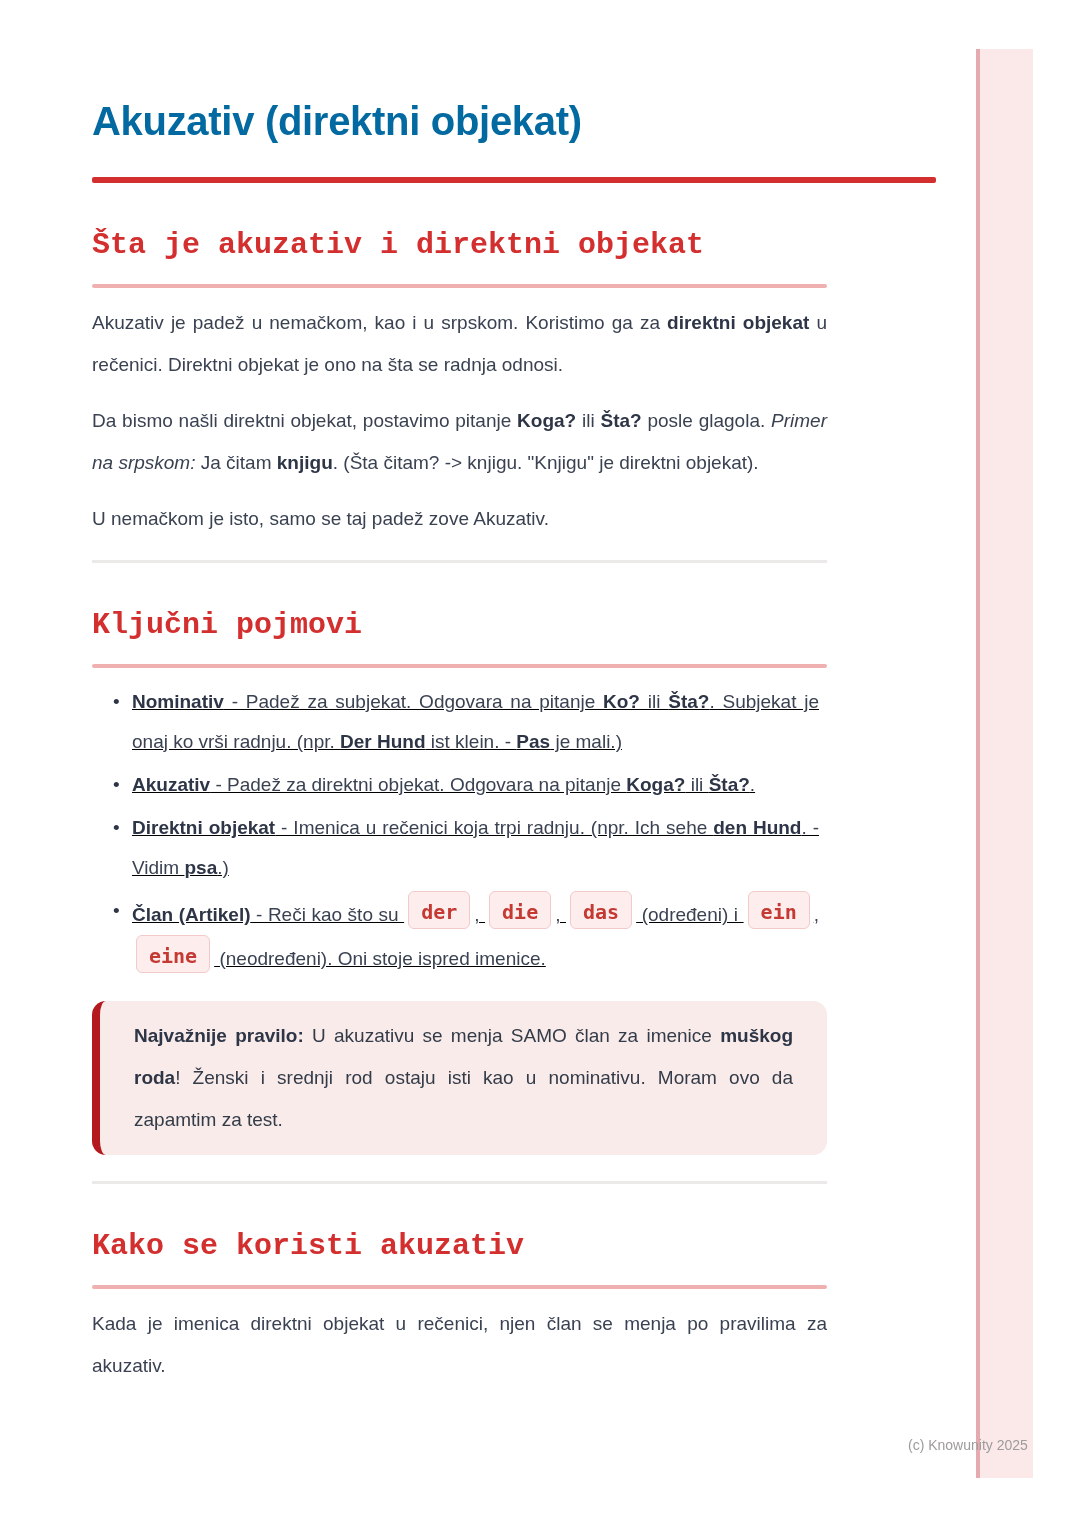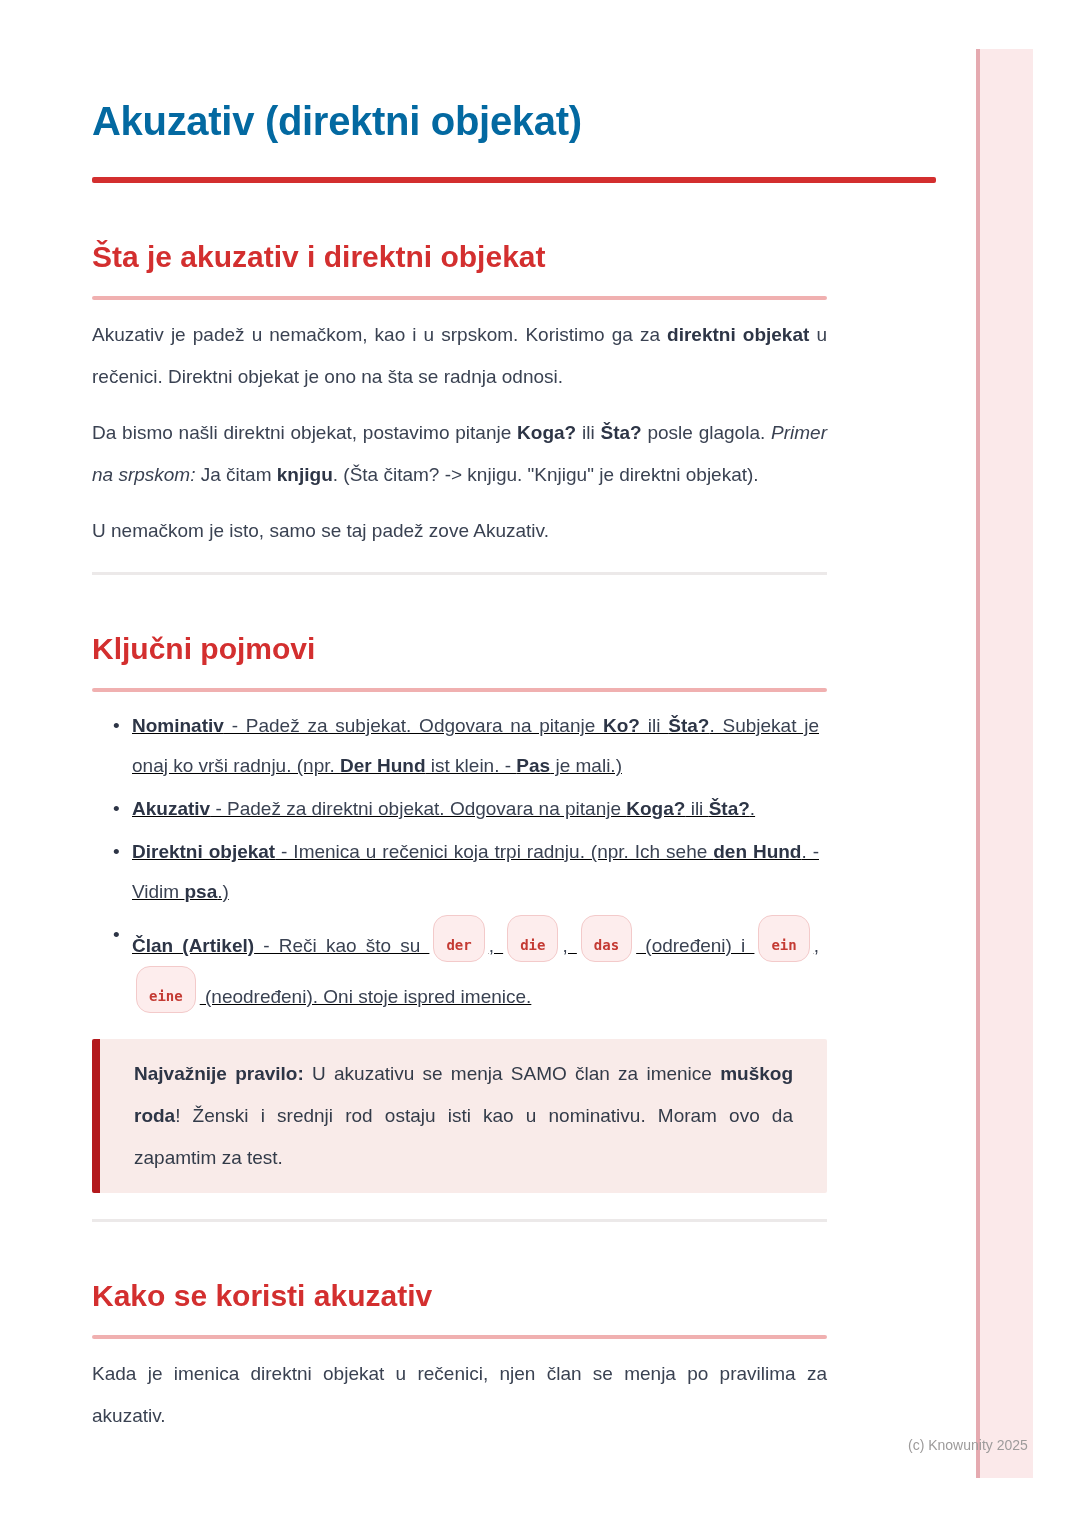--- a/index.html
+++ b/index.html
@@ -36,24 +36,25 @@
     letter-spacing: -0.3px;
   }
   .h1-rule {
     margin-top: 33px;
     width: 844px; height: 6px;
     background: #d32f2f;
     border-radius: 2px;
   }
 
   h2 {
-    margin: 56px 0 0;
+    margin: 44px 0 0;
     font-size: 30px; line-height: 36px;
     font-weight: bold;
     color: #d32f2f;
+    font-family: Liberation Mono, monospace;
   }
   .h2-rule {
     margin-top: 21px;
     width: 100%; height: 4px;
     background: #f0b0b0;
     border-radius: 2px;
   }
 
   p.body {
     margin: 14px 0 0;
@@ -89,35 +90,35 @@
     content: "\2022";
     position: absolute;
     left: 13px; top: 0;
     color: #2d3546;
   }
 
   .chip {
     display: inline-block;
     font-family: "DejaVu Sans Mono", monospace;
     font-weight: bold;
-    font-size: 14px; line-height: 16px;
+    font-size: 20px; line-height: 16px;
     color: #c43a33;
     background: #fdeded;
     border: 1px solid #f3caca;
-    border-radius: 14px;
-    padding: 21px 12px 8px;
+    border-radius: 6px;
+    padding: 12px 12px 8px;
     margin: 0 4px;
     vertical-align: 2px;
   }
 
   .callout {
     margin-top: 22px;
     background: #f9ebe9;
     border-left: 8px solid #b3191d;
-    border-radius: 2px;
+    border-radius: 14px;
     padding: 14px 34px;
   }
   .callout p {
     margin: 0;
     font-size: 19px; line-height: 42px;
     color: #333b49;
     text-align: justify;
   }
 
   .footer {

